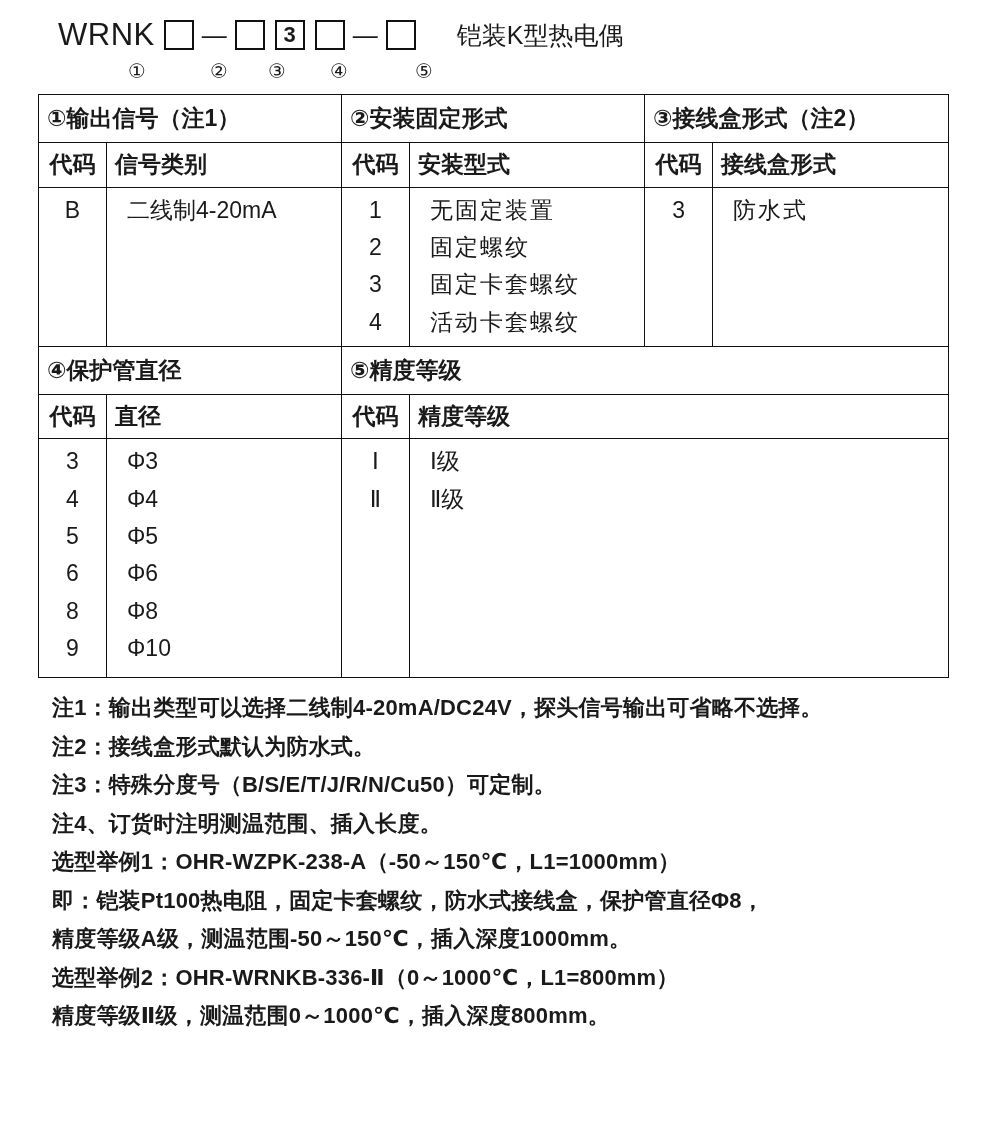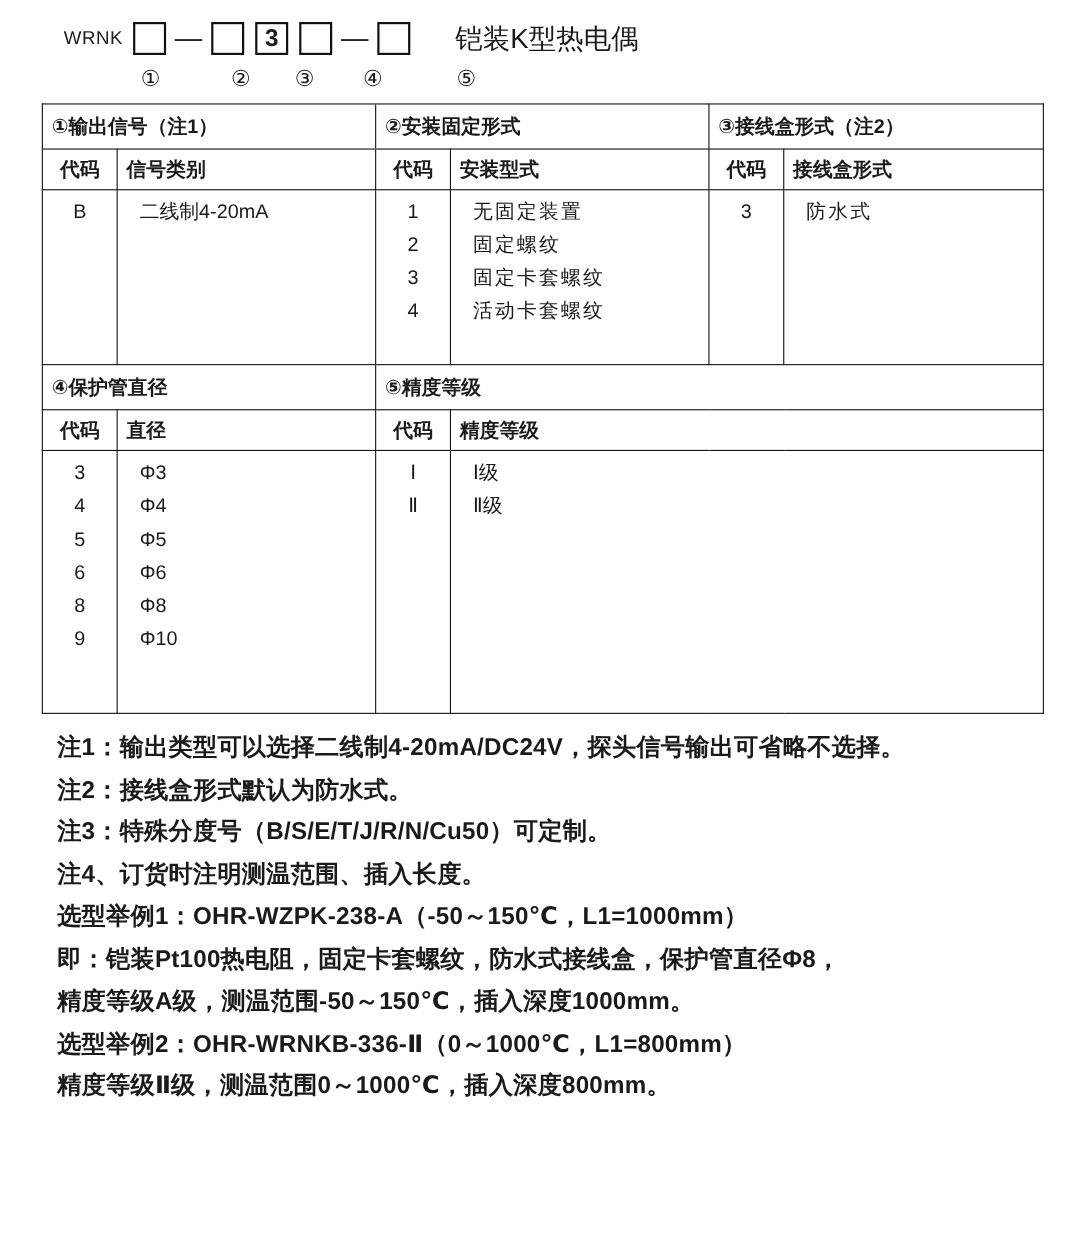--- a/index.html
+++ b/index.html
@@ -23,21 +23,21 @@
   }
 
   
   .code-line {
     display: flex;
     align-items: center;
     height: 42px;
     padding-left: 28px;
   }
   .code-prefix {
-    font-size: 17px;
+    font-size: 31px;
     letter-spacing: 0.5px;
     margin-right: 4px;
     font-family: "Liberation Sans", sans-serif;
   }
   .code-box {
     width: 30px;
     height: 30px;
     border: 2px solid #111;
     margin: 0 5px;
     box-sizing: border-box;
@@ -72,21 +72,21 @@
   
   table.spec {
     border-collapse: collapse;
     width: 910px;
     margin: 8px 0 0 8px;
     table-layout: fixed;
   }
   table.spec td {
     border: 1.6px solid #111;
     padding: 4px 8px;
-    font-size: 18px;
+    font-size: 23px;
     vertical-align: top;
     line-height: 1.45;
   }
   .hdr {
     font-weight: bold;
     font-size: 23.5px;
     padding: 7px 8px !important;
   }
   .sub {
     font-weight: bold;

